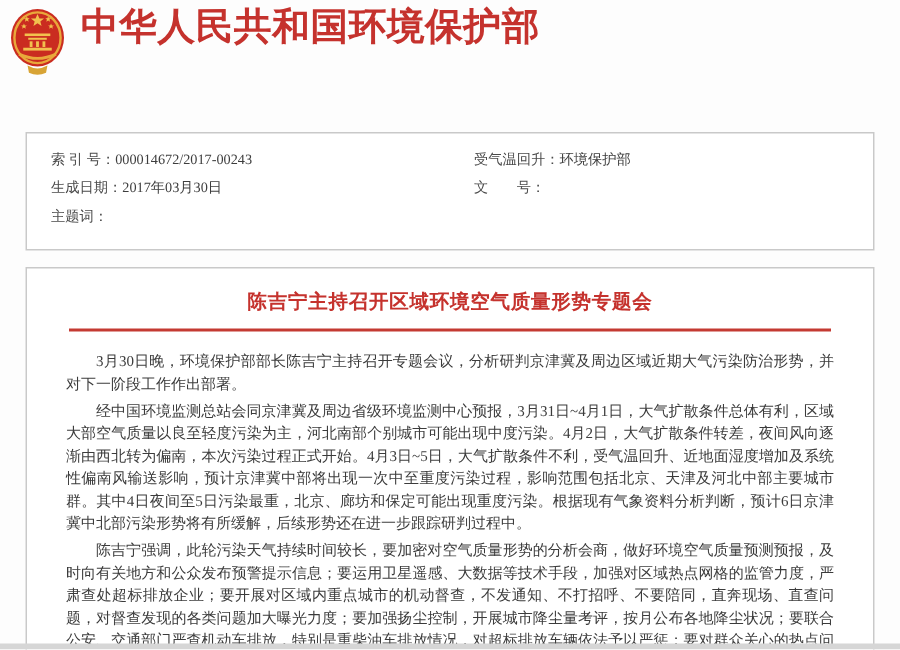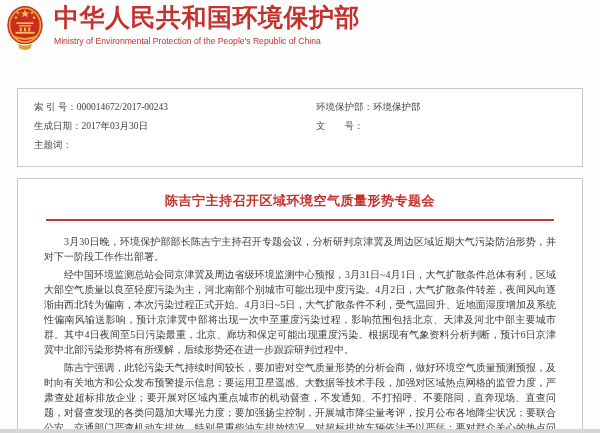--- a/index.html
+++ b/index.html
@@ -99,31 +99,30 @@
       <rect x="13.5" y="21.5" width="13" height="1.4" fill="#f2c14e"></rect>
       <rect x="14.5" y="24" width="2" height="4" fill="#f2c14e"></rect>
       <rect x="19" y="24" width="2" height="4" fill="#f2c14e"></rect>
       <rect x="23.5" y="24" width="2" height="4" fill="#f2c14e"></rect>
       <rect x="10" y="28.5" width="20" height="2" fill="#f2c14e"></rect>
       <path d="M7,33 Q20,39 33,33" fill="none" stroke="#e9a83b" stroke-width="2"></path>
       <path d="M13,41 Q20,45 27,41 L26,46 Q20,49 14,46 Z" fill="#d8a435"></path>
     </svg>
     <div class="hdr-text">
       <div class="ministry-name">中华人民共和国环境保护部</div>
-      <div class="ministry-en">Ministry of Environmental Protection of the People's Republic of China</div>
     </div>
   </div>
 
   <div class="meta-card">
     <div class="meta-grid">
       <div class="m-cell">
         <span class="m-label">索 引 号：</span><span class="m-value">000014672/2017-00243</span>
       </div>
       <div class="m-cell">
-        <span class="m-label">环境保护部：</span><span class="m-value">环境保护部</span>
+        <span class="m-label">受气温回升：</span><span class="m-value">环境保护部</span>
       </div>
       <div class="m-cell">
         <span class="m-label">生成日期：</span><span class="m-value">2017年03月30日</span>
       </div>
       <div class="m-cell">
         <span class="m-label">文　　号：</span><span class="m-value"></span>
       </div>
       <div class="m-cell">
         <span class="m-label">主题词：</span><span class="m-value"></span>
       </div>

